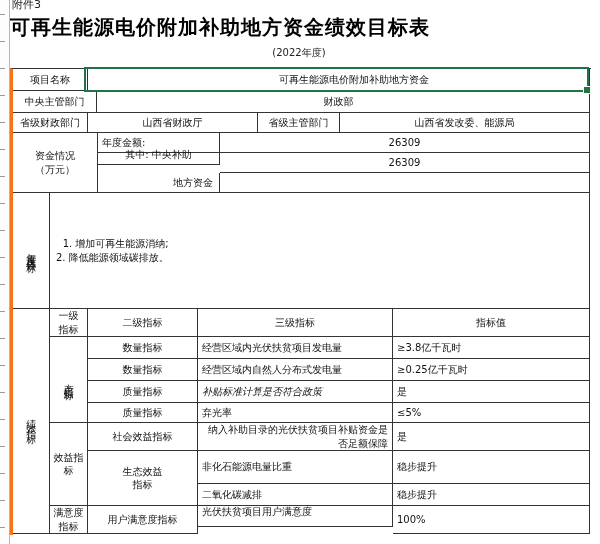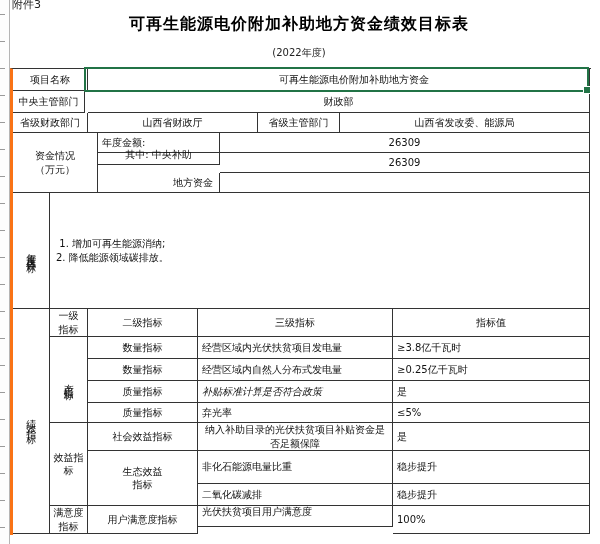--- a/index.html
+++ b/index.html
@@ -7,31 +7,31 @@
     width:600px;height:544px;position:relative;overflow:hidden;
     background:#ffffff;
     font-family:"DejaVu Sans",sans-serif;
     color:#1a1a1a;
   }
   
   .gutter{position:absolute;left:0;top:0;width:9px;height:544px;border-right:1px solid #b5b5b5;background:#fdfdfd;}
   .gutter-ticks{position:absolute;left:0;top:14px;width:5px;height:530px;
     background:repeating-linear-gradient(to bottom,#9a9a9a 0 1px,transparent 1px 27px);}
   .attach{position:absolute;left:12px;top:-3px;font-size:11px;color:#222;}
-  .title{position:absolute;left:10px;top:14px;width:578px;text-align:center;
-    font-size:16px;font-weight:bold;letter-spacing:1px;color:#000;}
+  .title{position:absolute;left:10px;top:14px;width:578px;text-align:left;
+    font-size:20px;font-weight:bold;letter-spacing:1px;color:#000;}
   .subtitle{position:absolute;left:10px;top:46px;width:578px;text-align:center;font-size:10px;color:#222;}
   
   .tbl{position:absolute;left:10px;top:68px;width:578px;height:466px;
     border-top:1px solid #333;border-left:3px solid #f97316;background:#fff;}
   .cell{position:absolute;box-sizing:border-box;
     border-right:1px solid #333;border-bottom:1px solid #333;
     display:flex;align-items:center;justify-content:center;
     font-size:10px;line-height:1.35;text-align:center;color:#111;overflow:hidden;}
-  .al{justify-content:flex-start;text-align:center;padding:0 4px;}
+  .al{justify-content:flex-start;text-align:right;padding:0 4px;}
   .ar{justify-content:flex-end;text-align:right;padding:0 6px;}
   .pre{white-space:pre-line;}
   .vt{writing-mode:vertical-rl;text-orientation:upright;letter-spacing:3px;}
   
   .sel{position:absolute;left:84px;top:67px;width:505px;height:25px;
     box-sizing:border-box;border:2px solid #217346;pointer-events:auto;}
   .sel-handle{position:absolute;right:-4px;bottom:-4px;width:6px;height:6px;
     background:#217346;border:1px solid #fff;}
 </style>
 </head>
@@ -42,21 +42,21 @@
 
 <div class="attach">附件3</div>
 <div class="title">可再生能源电价附加补助地方资金绩效目标表</div>
 <div class="subtitle">(2022年度)</div>
 
 <div class="tbl">
 
   <div class="cell" style="left:0;top:0;width:75px;height:22px;">项目名称</div>
   <div class="cell" style="left:75px;top:0;width:502px;height:22px;padding-left:31px;">可再生能源电价附加补助地方资金</div>
 
-  <div class="cell" style="left:0;top:22px;width:72px;height:22px;">中央主管部门</div>
+  <div class="cell" style="left:0;top:22px;width:84px;height:22px;">中央主管部门</div>
   <div class="cell" style="left:75px;top:22px;width:502px;height:22px;">财政部</div>
 
   <div class="cell" style="left:0;top:44px;width:75px;height:20px;">省级财政部门</div>
   <div class="cell" style="left:75px;top:44px;width:170px;height:20px;">山西省财政厅</div>
   <div class="cell" style="left:245px;top:44px;width:82px;height:20px;">省级主管部门</div>
   <div class="cell" style="left:327px;top:44px;width:250px;height:20px;">山西省发改委、能源局</div>
 
   <div class="cell pre" style="left:0;top:64px;width:85px;height:60px;">资金情况
 （万元）</div>
   <div class="cell al" style="left:85px;top:64px;width:122px;height:20px;">年度金额:</div>

